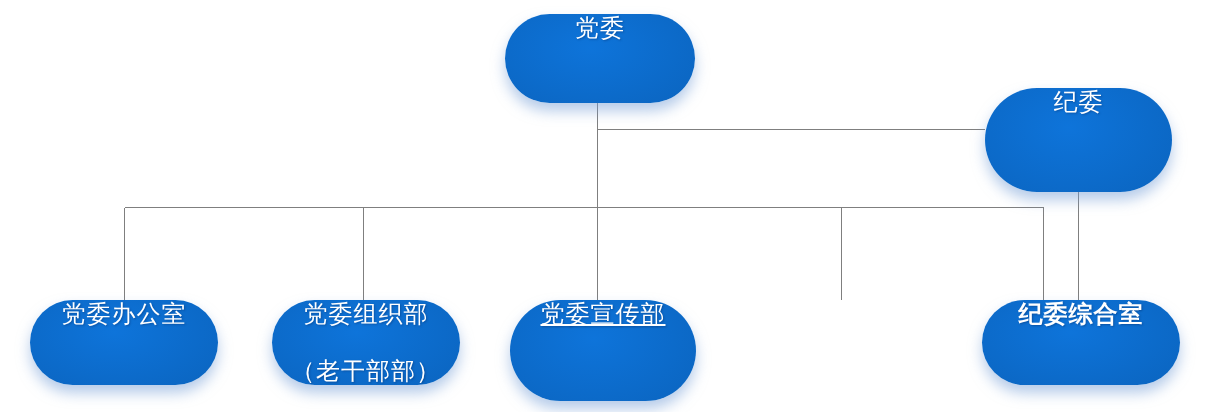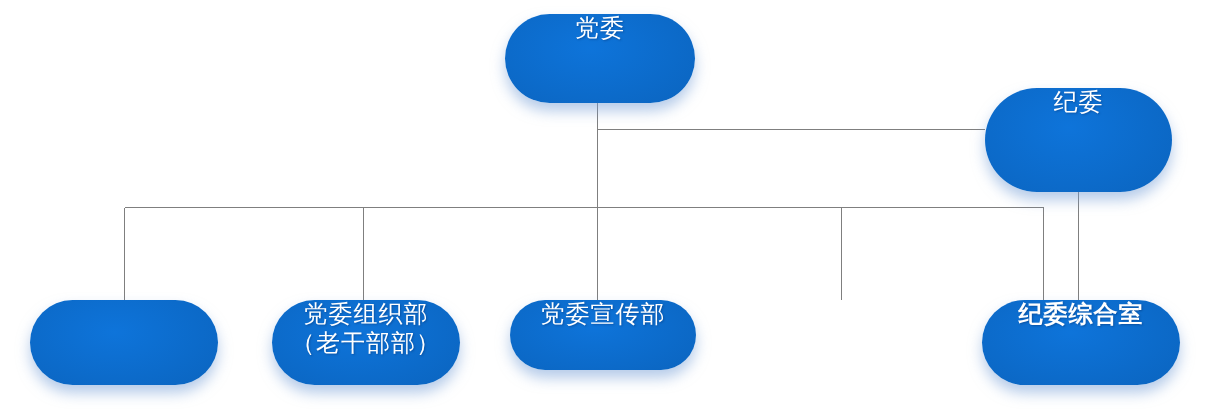--- a/index.html
+++ b/index.html
@@ -40,22 +40,22 @@
     font-size: 24px;
     line-height: 29px;
     letter-spacing: 1px;
     text-shadow: 1px 1px 2px rgba(0, 30, 80, 0.35);
     white-space: nowrap;
   }
   
   .n-party      { left: 505px; top: 14px;  width: 190px; height: 89px; }
   .n-discipline { left: 985px; top: 88px;  width: 187px; height: 104px; }
   .n-office     { left: 30px;  top: 300px; width: 188px; height: 85px; }
-  .n-org        { left: 272px; top: 300px; width: 188px; height: 85px; }
-  .n-publicity  { left: 510px; top: 300px; width: 186px; height: 70px; }
+  .n-org        { left: 272px; top: 300px; width: 188px; height: 85px; gap: 28px; }
+  .n-publicity  { left: 510px; top: 300px; width: 186px; height: 101px; text-decoration: underline; }
   .n-union      { left: 750px; top: 300px; width: 190px; height: 85px; }
   .n-dioffice   { left: 982px; top: 300px; width: 198px; height: 85px; font-weight: bold; }
 </style>
 </head>
 <body>
 
 <div class="canvas">
 
   <svg class="connectors" viewBox="0 0 1211 412" xmlns="http://www.w3.org/2000/svg">
 
@@ -75,20 +75,21 @@
 
   <div class="node n-party">
     <span>党委</span>
   </div>
 
   <div class="node n-discipline">
     <span>纪委</span>
   </div>
 
   <div class="node n-office">
+    <span>党委办公室</span>
   </div>
 
   <div class="node n-org">
     <span>党委组织部</span>
     <span>（老干部部）</span>
   </div>
 
   <div class="node n-publicity">
     <span>党委宣传部</span>
   </div>

